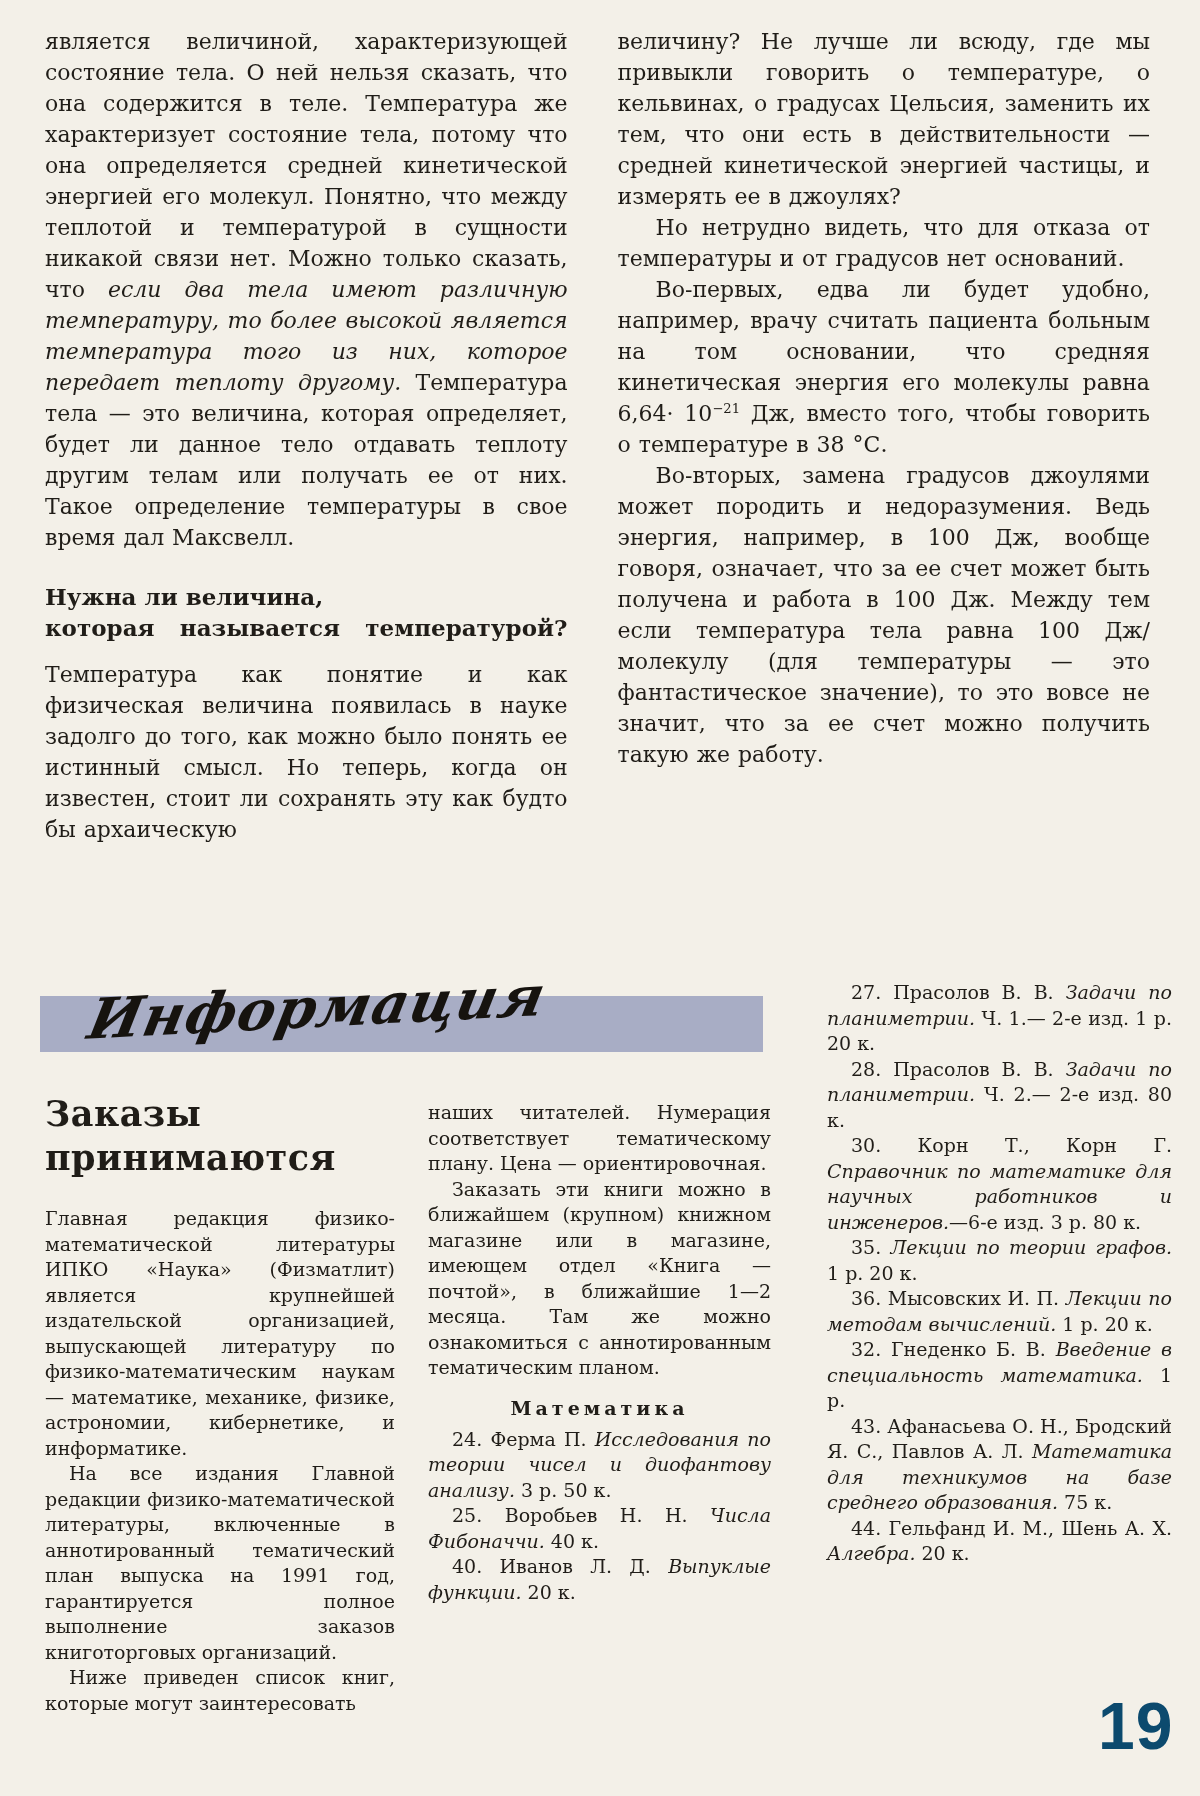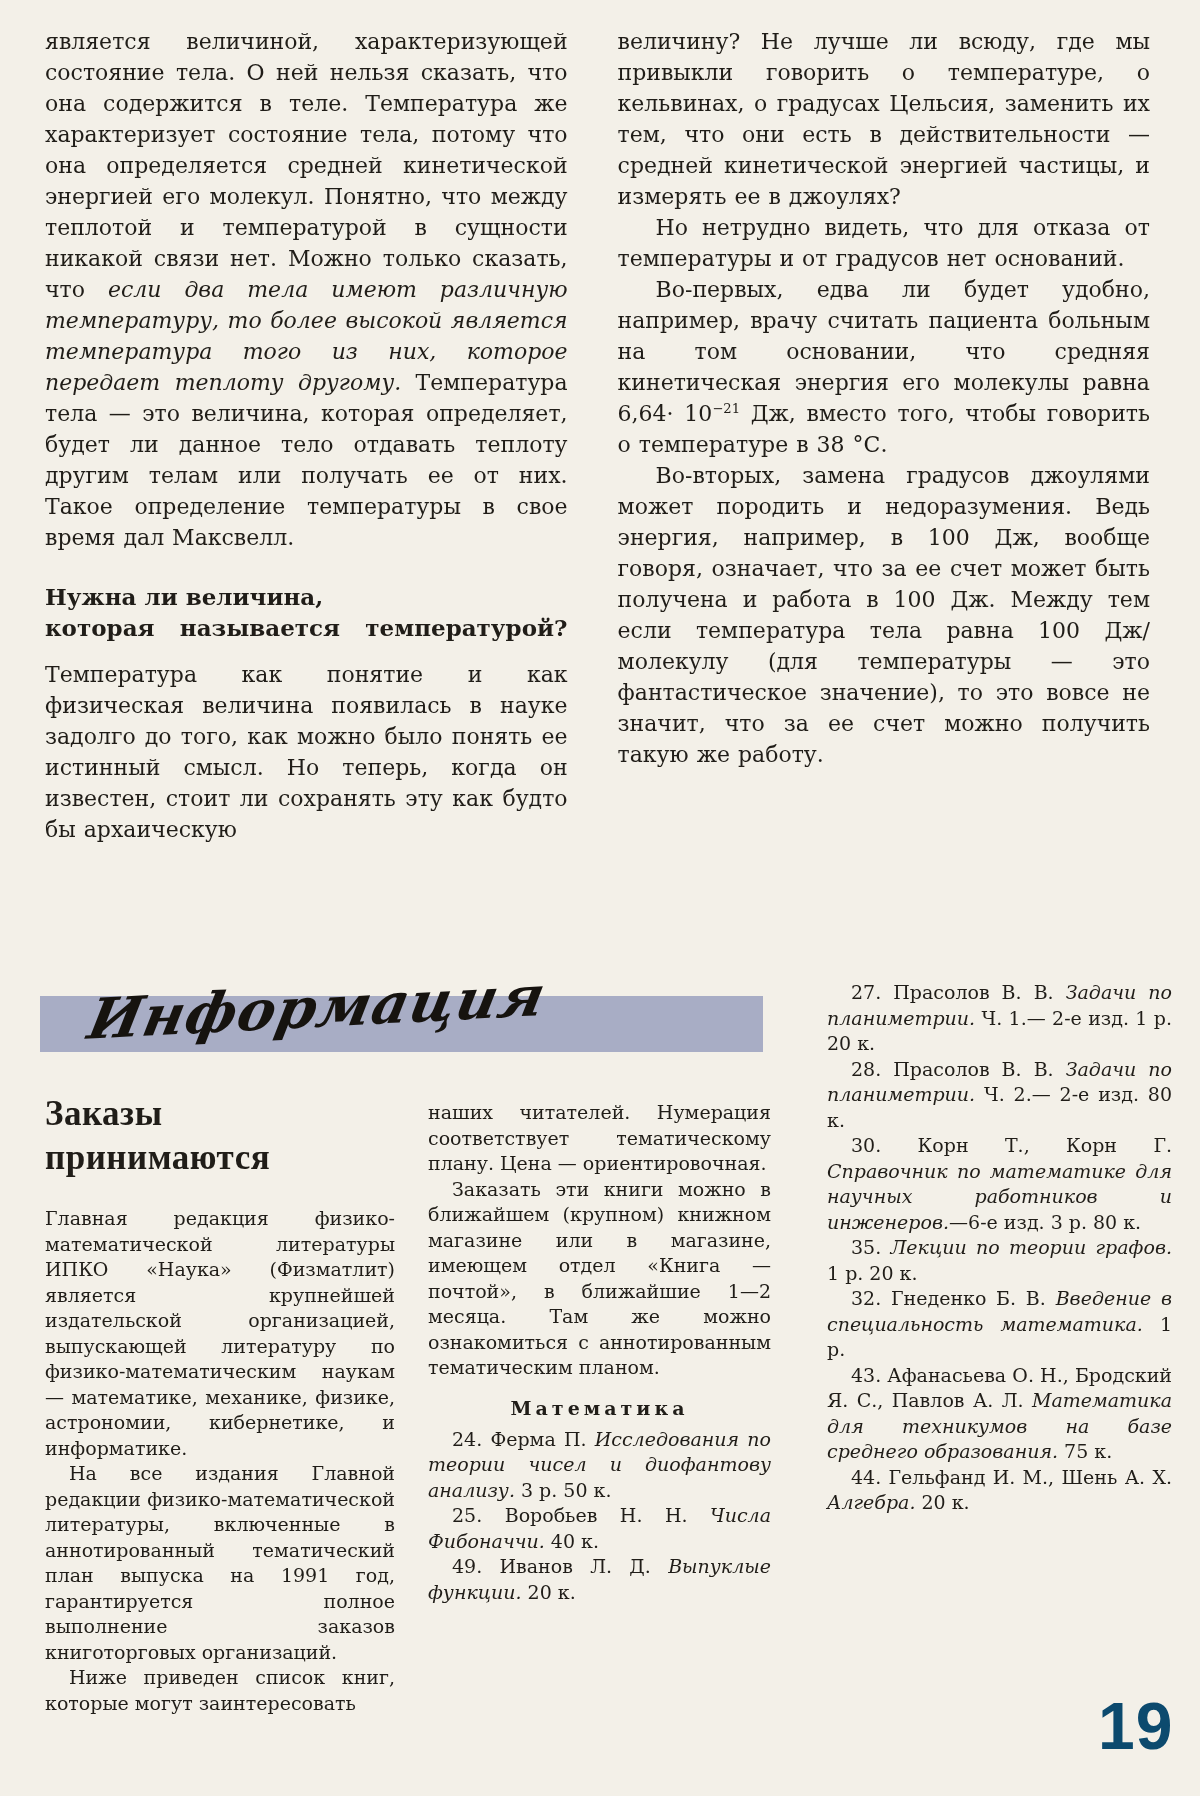--- a/index.html
+++ b/index.html
@@ -54,21 +54,20 @@
   
   .orders{position:absolute;left:45px;top:980px;width:1110px;height:720px;}
   .ocol{position:absolute;}
   .ocol1{left:0;top:112px;width:350px;}
   .ocol2{left:383px;top:120px;width:343px;}
   .ocol3{left:782px;top:0;width:345px;}
   .orders-title{
     margin:0 0 26px 0;
     font-size:35px;line-height:44px;font-weight:bold;
     letter-spacing:0.5px;
-    font-family:Liberation Serif, serif;
   }
   .tl{display:block;}
   .sp{
     margin:0;
     font-size:19px;line-height:25.5px;
     text-align:justify;
   }
   .indent-s{text-indent:24px;}
   .book{text-indent:24px;}
   .math-header{
@@ -121,28 +120,29 @@
       <p class="sp indent-s"><span>На все издания Главной редакции физико-математической литературы, включенные в аннотированный тематический план выпуска на 1991 год, гарантируется полное выполнение заказов книготорговых организаций.</span></p>
       <p class="sp indent-s"><span>Ниже приведен список книг, которые могут заинтересовать</span></p>
     </div>
 
     <div class="ocol ocol2">
       <p class="sp"><span>наших читателей. Нумерация соответствует тематическому плану. Цена — ориентировочная.</span></p>
       <p class="sp indent-s"><span>Заказать эти книги можно в ближайшем (крупном) книжном магазине или в магазине, имеющем отдел «Книга — почтой», в ближайшие 1—2 месяца. Там же можно ознакомиться с аннотированным тематическим планом.</span></p>
       <h4 class="math-header">Математика</h4>
       <p class="sp book"><span>24. Ферма П. </span><span class="it">Исследования по теории чисел и диофантову анализу.</span><span> 3 р. 50 к.</span></p>
       <p class="sp book"><span>25. Воробьев Н. Н. </span><span class="it">Числа Фибоначчи.</span><span> 40 к.</span></p>
-      <p class="sp book"><span>49. Иванов Л. Д. </span><span class="it">Выпуклые функции.</span><span> 20 к.</span></p>
+      <p class="sp book"><span>40. Иванов Л. Д. </span><span class="it">Выпуклые функции.</span><span> 20 к.</span></p>
     </div>
 
     <div class="ocol ocol3">
       <p class="sp book"><span>27. Прасолов В. В. </span><span class="it">Задачи по планиметрии.</span><span> Ч. 1.— 2-е изд. 1 р. 20 к.</span></p>
       <p class="sp book"><span>28. Прасолов В. В. </span><span class="it">Задачи по планиметрии.</span><span> Ч. 2.— 2-е изд. 80 к.</span></p>
       <p class="sp book"><span>30. Корн Т., Корн Г. </span><span class="it">Справочник по математике для научных работников и инженеров.</span><span>—6-е изд. 3 р. 80 к.</span></p>
       <p class="sp book"><span>35. </span><span class="it">Лекции по теории графов.</span><span> 1 р. 20 к.</span></p>
+      <p class="sp book"><span>36. Мысовских И. П. </span><span class="it">Лекции по методам вычислений.</span><span> 1 р. 20 к.</span></p>
       <p class="sp book"><span>32. Гнеденко Б. В. </span><span class="it">Введение в специальность математика.</span><span> 1 р.</span></p>
       <p class="sp book"><span>43. Афанасьева О. Н., Бродский Я. С., Павлов А. Л. </span><span class="it">Математика для техникумов на базе среднего образования.</span><span> 75 к.</span></p>
       <p class="sp book"><span>44. Гельфанд И. М., Шень А. Х. </span><span class="it">Алгебра.</span><span> 20 к.</span></p>
     </div>
   </section>
 
   <div class="page-number">19</div>
 
 </div>
 

